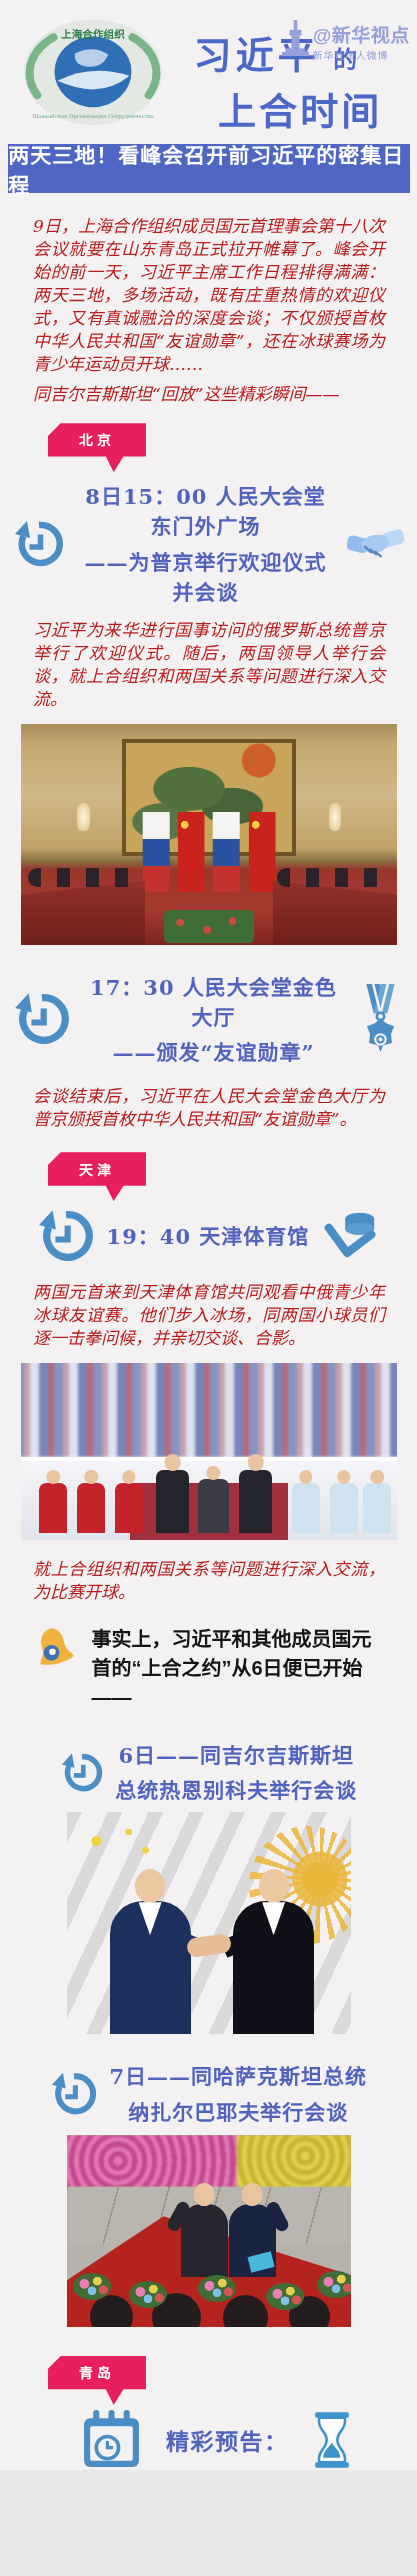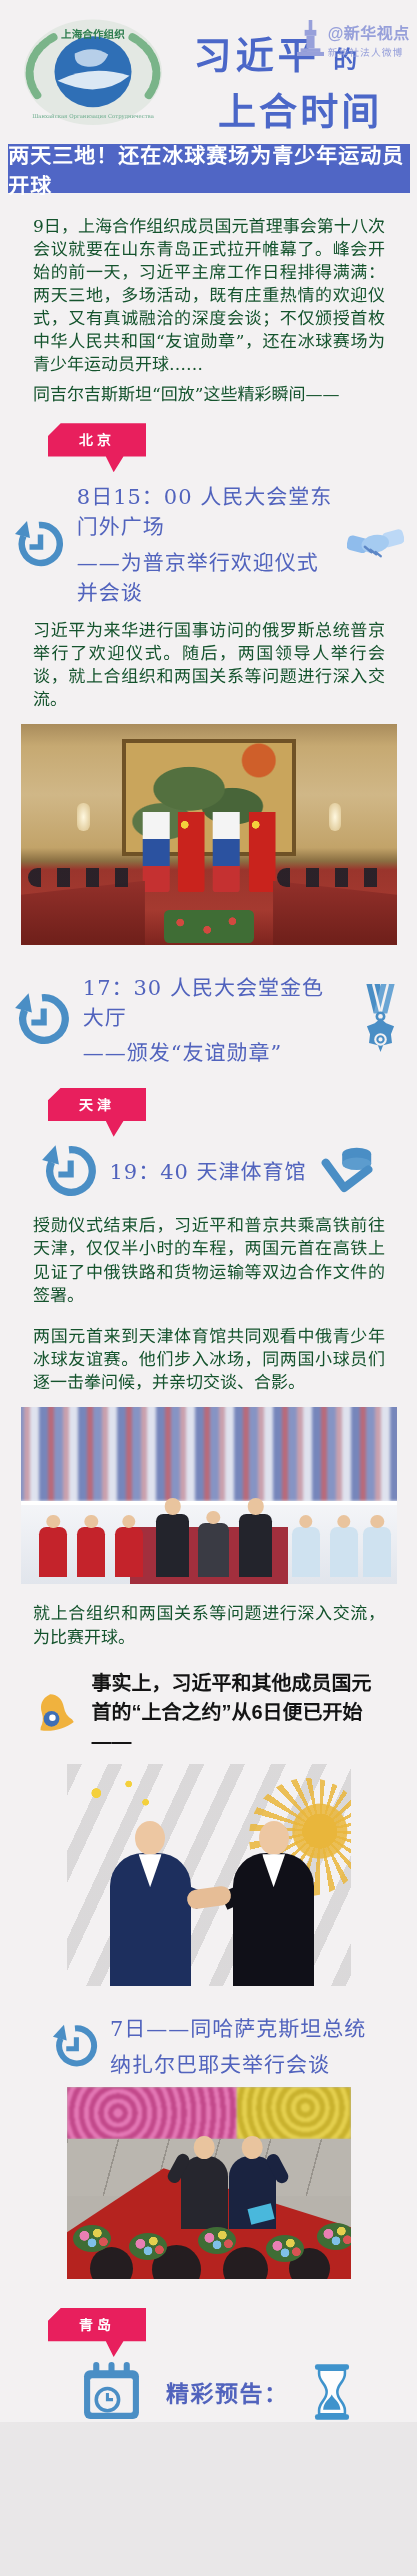--- a/index.html
+++ b/index.html
@@ -10,48 +10,48 @@
   
   .header { position:relative; height:142px; }
   .sco-logo { position:absolute; left:20.6px; top:17.5px; }
   .title-block { position:absolute; left:173px; top:25px; width:237px; color:#4b67c8; }
   .title-row1 { display:flex; align-items:flex-end; gap:13.4px; justify-content:flex-start; margin-left:20.6px;}
   .title-main { font-size:38px; font-weight:700; letter-spacing:4.1px; }
   .title-particle { font-size:24px; font-weight:700; padding-bottom:5.2px; }
   .title-row2 { font-size:38px; font-weight:700; letter-spacing:3.1px; margin:1px 0 0 45px; }
   .weibo-mark { position:absolute; right:8.2px; top:19.6px; display:flex; gap:4.1px; align-items:flex-start; color:#97a0da; }
   .weibo-col { display:flex; flex-direction:column; }
-  .weibo-handle { font-family:"Liberation Sans",sans-serif; font-weight:700; font-size:16px; letter-spacing:0.5px; }
+  .weibo-handle { font-family:"Liberation Sans",sans-serif; font-weight:700; font-size:19px; letter-spacing:0.5px; }
   .weibo-sub { font-family:"Liberation Sans",sans-serif; font-size:9.8px; letter-spacing:1px; margin-top:1.5px; }
 
   
   .banner { margin:2.1px 8.2px 0; height:49px; background:#5066c5; display:flex; align-items:center; justify-content:center;
             color:#fff; font-family:"Liberation Sans",sans-serif; font-weight:700; font-size:21px; letter-spacing:1px; }
 
   
-  .para { margin:13.4px 33px 0; font-size:17px; line-height:1.36; color:#14532d; text-align:justify; }
+  .para { margin:13.4px 33px 0; font-size:17px; line-height:1.36; color:#b91c1c; text-align:justify;font-style:italic; }
   .intro { margin-top:21.6px; }
   .lead { margin-top:6.2px; text-align:left; }
 
   
   .badge { position:relative; width:98px; height:49px; margin-left:48px; }
   .badge-shape { position:absolute; inset:0; background:#e81f5d;
     clip-path:polygon(13% 0, 100% 0, 100% 68%, 77% 68%, 67% 100%, 59% 68%, 0 68%, 0 26%); }
   .badge-label { position:absolute; left:50%; top:33%; transform:translate(-50%,-50%);
     color:#fff; font-family:"Liberation Sans",sans-serif; font-weight:700; font-size:14px; letter-spacing:4.1px; }
 
   
   .ev { display:flex; align-items:center; justify-content:center; gap:12.4px; margin-top:8.2px; padding:0 14.4px; }
-  .ev-text { text-align:left; color:#5163bd; font-weight:400; }
+  .ev-text { text-align:center; color:#5163bd; font-weight:700; }
   .ev-line1 { font-size:21px; letter-spacing:1px; }
   .ev-line2 { font-size:21px; letter-spacing:1px; margin-top:5.2px; }
   .mt50{margin-top:26px;} .mt52{margin-top:27px;} .mt10{margin-top:5.2px;}
 
   
-  .notice { display:flex; gap:14.4px; margin:20.6px 33px 0; align-items:center; }
+  .notice { display:flex; gap:14.4px; margin:20.6px 33px 0; align-items:flex-start; }
   .notice-text { font-family:"Liberation Sans",sans-serif; font-weight:700; font-size:20px; line-height:1.45; color:#141414; }
 
   
   .preview { display:flex; align-items:center; gap:24px; margin-top:4.1px; padding-left:81px; }
   .preview-label { color:#5163bd; font-weight:700; font-size:23px; letter-spacing:1.5px;text-align:right; }
 
   
   .photo { position:relative; overflow:hidden; }
   .photo-wide { margin:12.4px 20.6px 0; height:221px; }
   .photo-mid { margin:8.2px auto 0; width:284px; }
@@ -186,21 +186,21 @@
         <rect x="0" y="71" width="60" height="9" fill="#97a0da"></rect>
       </svg>
       <div class="weibo-col">
         <span class="weibo-handle">@新华视点</span>
         <span class="weibo-sub">新华社法人微博</span>
       </div>
     </div>
   </div>
 
   <div class="banner">
-    <span>两天三地！还在冰球赛场为青少年运动员开球</span>
+    <span>两天三地！看峰会召开前习近平的密集日程</span>
   </div>
 
   <p class="para intro">9日，上海合作组织成员国元首理事会第十八次会议就要在山东青岛正式拉开帷幕了。峰会开始的前一天，习近平主席工作日程排得满满：两天三地，多场活动，既有庄重热情的欢迎仪式，又有真诚融洽的深度会谈；不仅颁授首枚中华人民共和国“友谊勋章”，还在冰球赛场为青少年运动员开球……</p>
   <p class="para lead">同吉尔吉斯斯坦“回放”这些精彩瞬间——</p>
 
   <div class="badge" style="margin-top:17.5px;">
     <div class="badge-shape"></div>
     <span class="badge-label">北京</span>
   </div>
 
@@ -256,20 +256,21 @@
       <polygon points="46,0 72,0 58,56 32,56" fill="#6aa5d4"></polygon>
       <line x1="31" y1="0" x2="45" y2="56" stroke="#f3f1f2" stroke-width="5"></line>
       <line x1="59" y1="0" x2="45" y2="56" stroke="#f3f1f2" stroke-width="5"></line>
       <circle cx="45" cy="62" r="7" fill="none" stroke="#4a8ec5" stroke-width="5"></circle>
       <path d="M45 66 l11 9 15 6 -6 15 2 17 -17 4 -5 13 -5 -13 -17 -4 2 -17 -6 -15 15 -6 z" fill="#4a8ec5"></path>
       <circle cx="45" cy="106" r="12" fill="#f3f1f2"></circle>
       <circle cx="45" cy="106" r="6" fill="none" stroke="#4a8ec5" stroke-width="4"></circle>
     </svg>
   </div>
 
+  <p class="para" style="margin-top:18.5px;">会谈结束后，习近平在人民大会堂金色大厅为普京颁授首枚中华人民共和国“友谊勋章”。</p>
 
   <div class="badge" style="margin-top:21.6px;">
     <div class="badge-shape"></div>
     <span class="badge-label">天津</span>
   </div>
 
   <div class="ev mt10">
     <svg viewBox="0 0 100 100" width="56" height="56" class="icon">
       <path d="M50 14 A38 38 0 1 1 19 36" fill="none" stroke="#4a8ec5" stroke-width="13"></path>
       <polygon points="26,6 2,32 32,40" fill="#4a8ec5"></polygon>
@@ -279,21 +280,20 @@
       <div class="ev-line1">19：40 天津体育馆</div>
     </div>
     <svg viewBox="0 0 120 110" width="58" height="54" class="icon">
       <ellipse cx="78" cy="22" rx="30" ry="13" fill="#4a8ec5"></ellipse>
       <rect x="48" y="22" width="60" height="20" fill="#4a8ec5"></rect>
       <ellipse cx="78" cy="42" rx="30" ry="13" fill="#5c9cce"></ellipse>
       <path d="M14 40 L52 92 L102 54" fill="none" stroke="#4a8ec5" stroke-width="17" stroke-linecap="round" stroke-linejoin="round"></path>
     </svg>
   </div>
 
-  <p class="para" style="margin-top:16.5px;">授勋仪式结束后，习近平和普京共乘高铁前往天津，仅仅半小时的车程，两国元首在高铁上见证了中俄铁路和货物运输等双边合作文件的签署。</p>
   <p class="para" style="margin-top:18.5px;">两国元首来到天津体育馆共同观看中俄青少年冰球友谊赛。他们步入冰场，同两国小球员们逐一击拳问候，并亲切交谈、合影。</p>
 
   <div class="photo photo-wide ph2">
     <div class="p2-crowd"></div>
     <div class="p2-ice"></div>
     <div class="p2-carpet"></div>
     <div class="fig fig-red" style="left:5%;"></div>
     <div class="fig fig-red" style="left:15%;"></div>
     <div class="fig fig-red" style="left:25%;"></div>
     <div class="fig fig-suit" style="left:36%;"></div>
@@ -308,20 +308,31 @@
 
   <div class="notice">
     <svg viewBox="0 0 95 95" width="44" height="44" class="icon">
       <path d="M47 6 c-20 4 -28 18 -27 34 c1 12 -3 22 -10 30 l-2 6 c22 10 52 10 74 0 l-2 -6 c-8 -8 -12 -18 -11 -30 c1 -16 -6 -30 -22 -34 z" fill="#f0b23e" transform="rotate(-14 47 47)"></path>
       <circle cx="40" cy="60" r="17" fill="#3f6fb5"></circle>
       <circle cx="42" cy="58" r="7" fill="#fff"></circle>
     </svg>
     <div class="notice-text">事实上，习近平和其他成员国元首的“上合之约”从6日便已开始——</div>
   </div>
 
+  <div class="ev mt52">
+    <svg viewBox="0 0 100 100" width="42" height="42" class="icon">
+      <path d="M50 14 A38 38 0 1 1 19 36" fill="none" stroke="#4a8ec5" stroke-width="13"></path>
+      <polygon points="26,6 2,32 32,40" fill="#4a8ec5"></polygon>
+      <path d="M53 33 V58 H31" fill="none" stroke="#4a8ec5" stroke-width="11"></path>
+    </svg>
+    <div class="ev-text">
+      <div class="ev-line1">6日——同吉尔吉斯斯坦</div>
+      <div class="ev-line2">总统热恩别科夫举行会谈</div>
+    </div>
+  </div>
 
   <div class="photo photo-mid ph3">
     <div class="p3-sun"></div>
     <div class="p3-stars"></div>
     <div class="p3-arm l"></div>
     <div class="p3-arm r"></div>
     <div class="p3-man l"></div>
     <div class="p3-man r"></div>
     <div class="p3-hands"></div>
   </div>

